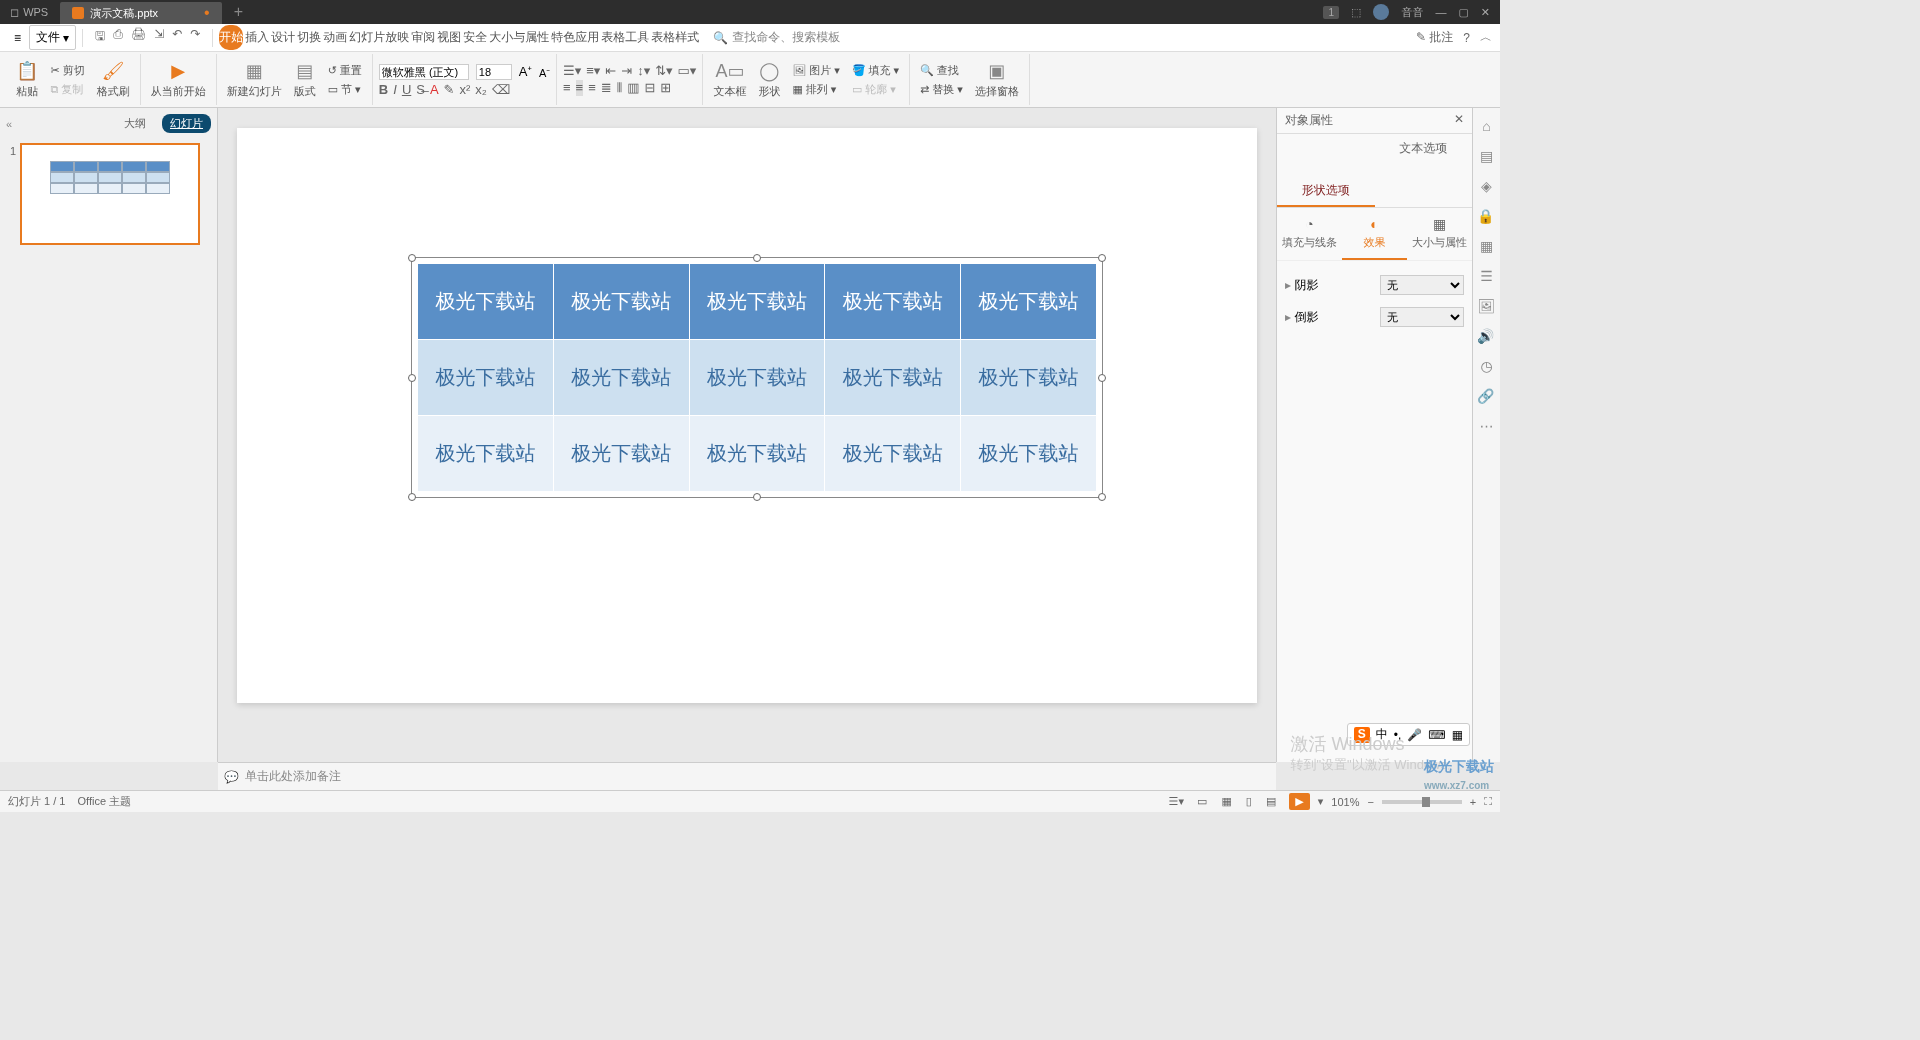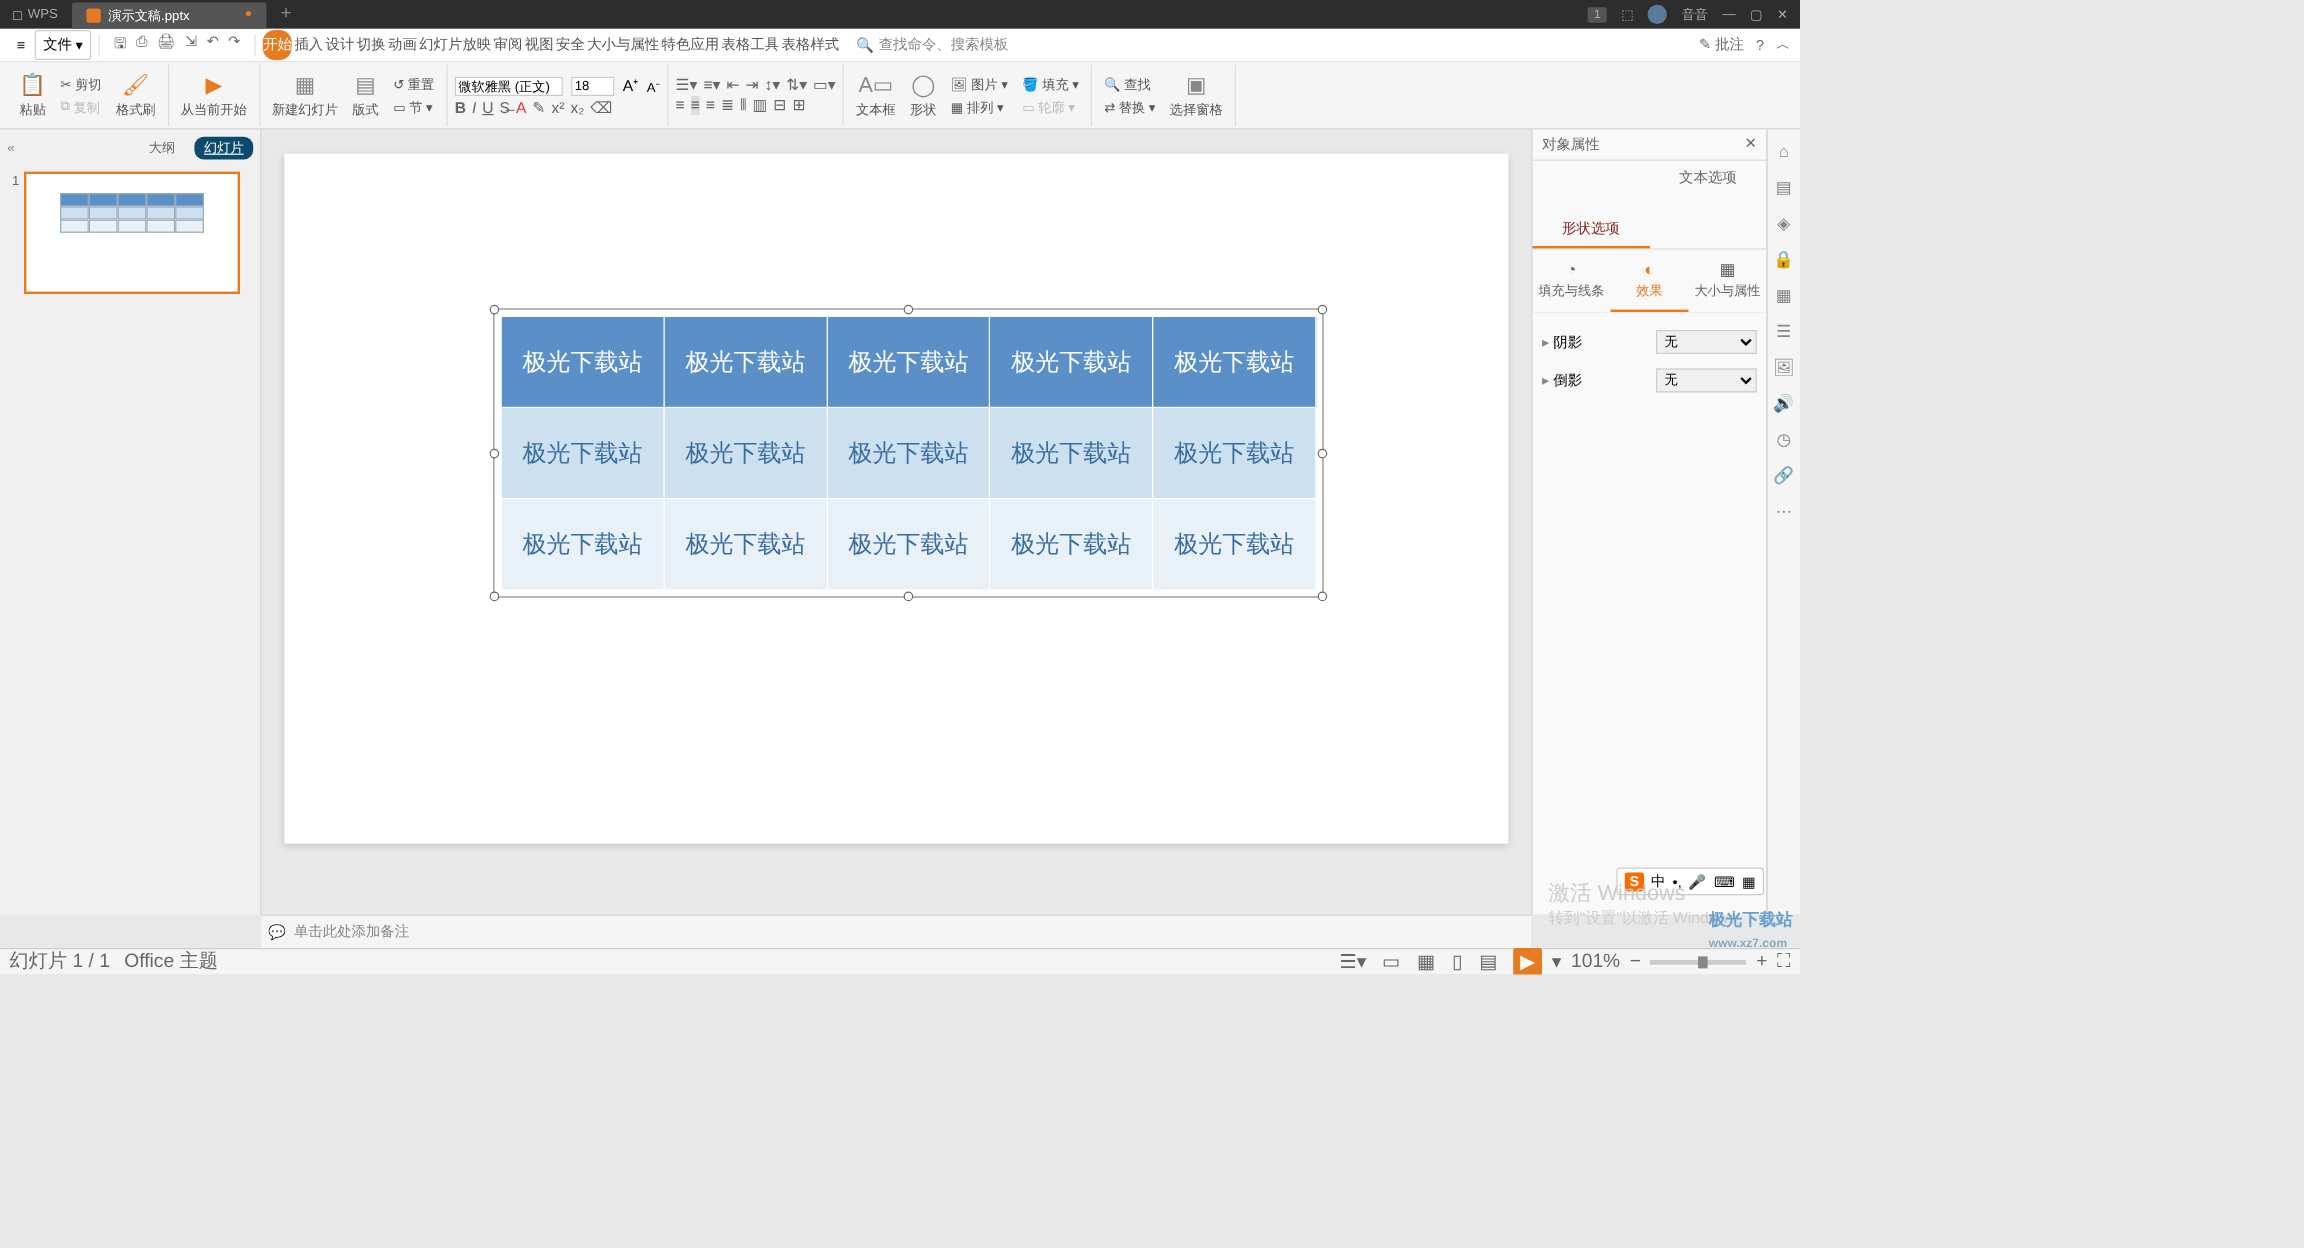--- a/index.html
+++ b/index.html
@@ -96,21 +96,21 @@
 .proppane .section { padding: 8px; }
 .proppane .row { display: flex; align-items: center; justify-content: space-between; padding: 6px 0; }
 .proppane .row .toggle { color: #888; cursor: pointer; }
 .proppane .row select { width: 84px; font-size: 11px; border: 1px solid #ccc; padding: 2px; }
 
 
 .notesbar { height: 28px; background: #f5f5f5; border-top: 1px solid #ccc; display: flex; align-items: center; padding: 0 6px; font-size: 12px; color: #888; margin-left: 218px; margin-right: 224px; }
 .notesbar .noteicon { margin-right: 6px; }
 
 
-.statusbar { height: 22px; background: #f5f5f5; border-top: 1px solid #ccc; display: flex; align-items: center; font-size: 16px; color: #666; padding: 0 8px; gap: 12px; }
+.statusbar { height: 22px; background: #f5f5f5; border-top: 1px solid #ccc; display: flex; align-items: center; font-size: 11px; color: #666; padding: 0 8px; gap: 12px; }
 .statusbar .right { margin-left: auto; display: flex; align-items: center; gap: 8px; }
 .statusbar .viewbtns { display: flex; gap: 4px; }
 .statusbar .viewbtns span { padding: 2px 4px; cursor: pointer; border: 1px solid transparent; }
 .statusbar .play { background: #e87a1f; color: #fff; padding: 2px 6px; border-radius: 2px; cursor: pointer; }
 .statusbar .zoom-slider { width: 80px; height: 4px; background: #ccc; position: relative; }
 .statusbar .zoom-slider .thumb { position: absolute; left: 50%; top: -3px; width: 8px; height: 10px; background: #888; }
 
 
 .watermark-activate { position: absolute; right: 40px; bottom: 38px; color: #ccc; font-size: 13px; pointer-events: none; text-align:left; }
 .watermark-logo { position: absolute; right: 6px; bottom: 20px; color: #6aa0d0; font-size: 14px; font-weight: bold; pointer-events: none; }

